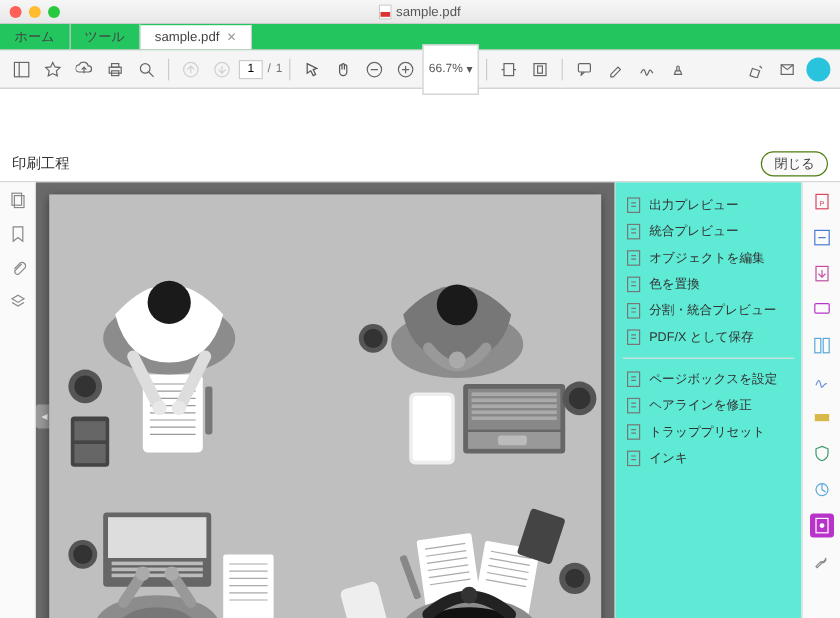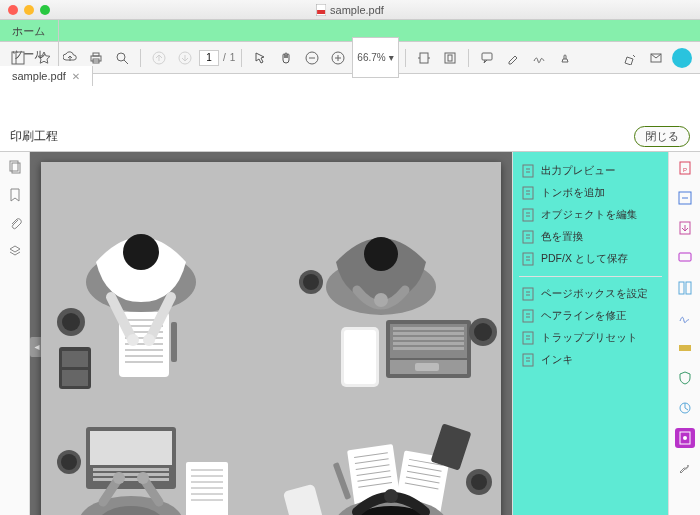--- a/index.html
+++ b/index.html
@@ -2,21 +2,21 @@
 <html><head>
 <meta charset="utf-8">
 <style>
   * { box-sizing: border-box; margin: 0; padding: 0; }
   body { font-family: -apple-system, "Helvetica Neue", Arial, sans-serif; font-size: 11px; color: #333; background: #fff; width: 700px; height: 515px; overflow: hidden; }
   .titlebar { height: 20px; background: linear-gradient(#f6f6f6,#e8e8e8); border-bottom: 1px solid #ccc; display: flex; align-items: center; padding: 0 8px; position: relative; }
   .traffic { display: flex; gap: 6px; }
   .tl-dot { width: 10px; height: 10px; border-radius: 50%; }
   .red { background:#ff5f57; } .yellow{background:#febc2e;} .green{background:#28c840;}
   .titlebar-title { position:absolute; left:50%; transform:translateX(-50%); font-size:11px; color:#555; display:flex; align-items:center; gap:4px;}
-  .tabbar { height: 22px; background:#86efac; border-bottom:1px solid #ccc; display:flex; align-items:flex-start;flex-direction:column; }
+  .tabbar { height: 22px; background:#22c55e; border-bottom:1px solid #ccc; display:flex; align-items:center; }
   .tab { padding: 4px 12px; font-size:11px; color:#444; display:flex; align-items:center; gap:6px; border-right:1px solid #ccc; }
   .tab.active { background:#fff; }
   .tab-close { color:#999; font-size:10px; }
   .toolbar { height: 32px; background:#f5f5f5; border-bottom:1px solid #ccc; display:flex; align-items:center; padding:0 6px; gap:2px; }
   .tb-btn { width:24px; height:24px; display:flex; align-items:center; justify-content:center; color:#555; border-radius:3px; }
   .tb-sep { width:1px; height:18px; background:#ccc; margin:0 4px;}
   .page-ind { display:flex; align-items:center; gap:4px; color:#777; font-size:10px;}
   .page-ind input { width:20px; height:16px; font-size:10px; text-align:center; border:1px solid #ccc; }
   .zoom { display:flex; align-items:center; gap:2px; font-size:10px; color:#555;}
   .zoom-box { border:1px solid #ccc; padding:14px 4px; display:flex; align-items:center; gap:3px; background:#fff;}
@@ -367,39 +367,48 @@
           </span>
           <span>出力プレビュー</span>
         </div>
         <div class="panel-item">
           <span class="pi-icon">
             <svg width="14" height="14">
               <rect x="2" y="1" width="10" height="12" fill="none" stroke="#777"></rect>
               <path d="M5 5h4M5 8h4" stroke="#777"></path>
             </svg>
           </span>
-          <span>トンボを追加</span>
+          <span>統合プレビュー</span>
         </div>
         <div class="panel-item">
           <span class="pi-icon">
             <svg width="14" height="14">
               <rect x="2" y="1" width="10" height="12" fill="none" stroke="#777"></rect>
               <path d="M5 5h4M5 8h4" stroke="#777"></path>
             </svg>
           </span>
           <span>オブジェクトを編集</span>
         </div>
         <div class="panel-item">
           <span class="pi-icon">
             <svg width="14" height="14">
               <rect x="2" y="1" width="10" height="12" fill="none" stroke="#777"></rect>
               <path d="M5 5h4M5 8h4" stroke="#777"></path>
             </svg>
           </span>
           <span>色を置換</span>
+        </div>
+        <div class="panel-item">
+          <span class="pi-icon">
+            <svg width="14" height="14">
+              <rect x="2" y="1" width="10" height="12" fill="none" stroke="#777"></rect>
+              <path d="M5 5h4M5 8h4" stroke="#777"></path>
+            </svg>
+          </span>
+          <span>分割・統合プレビュー</span>
         </div>
         <div class="panel-item">
           <span class="pi-icon">
             <svg width="14" height="14">
               <rect x="2" y="1" width="10" height="12" fill="none" stroke="#777"></rect>
               <path d="M5 5h4M5 8h4" stroke="#777"></path>
             </svg>
           </span>
           <span>PDF/X として保存</span>
         </div>

